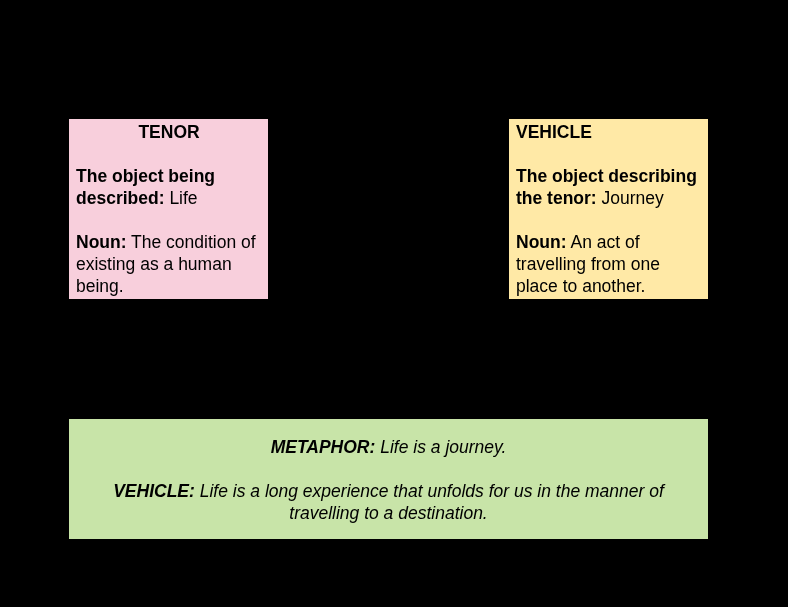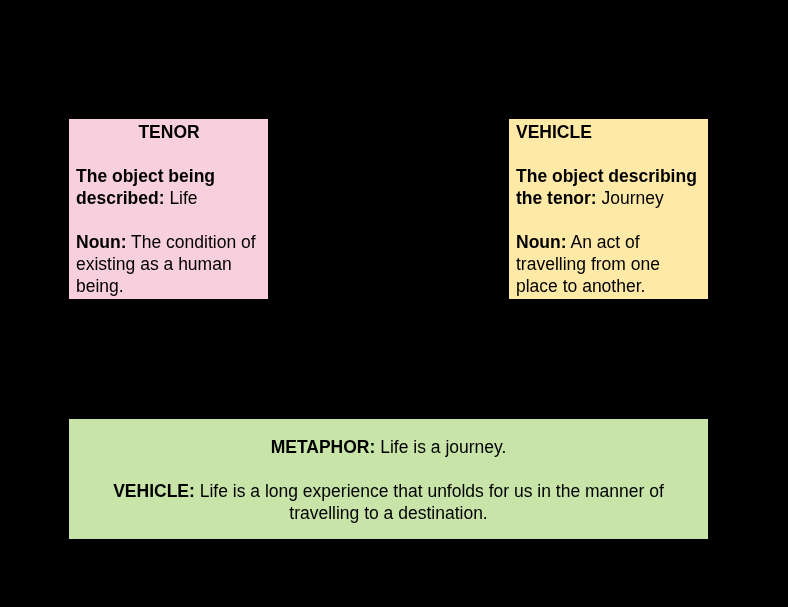--- a/index.html
+++ b/index.html
@@ -40,20 +40,21 @@
     left: 69px;
     top: 419px;
     width: 639px;
     height: 120px;
     box-sizing: border-box;
     padding: 17px 16px 4px 16px;
     color: #000000;
     font-size: 17.5px;
     line-height: 22px;
     text-align: center;
+    font-style: italic;
   }
   p { margin: 0; }
 </style>
 </head>
 <body>
 
 <div class="canvas">
 
   <div class="card vehicle" style="background-color: rgb(255, 233, 166);">
     <div class="card-title">VEHICLE</div>

